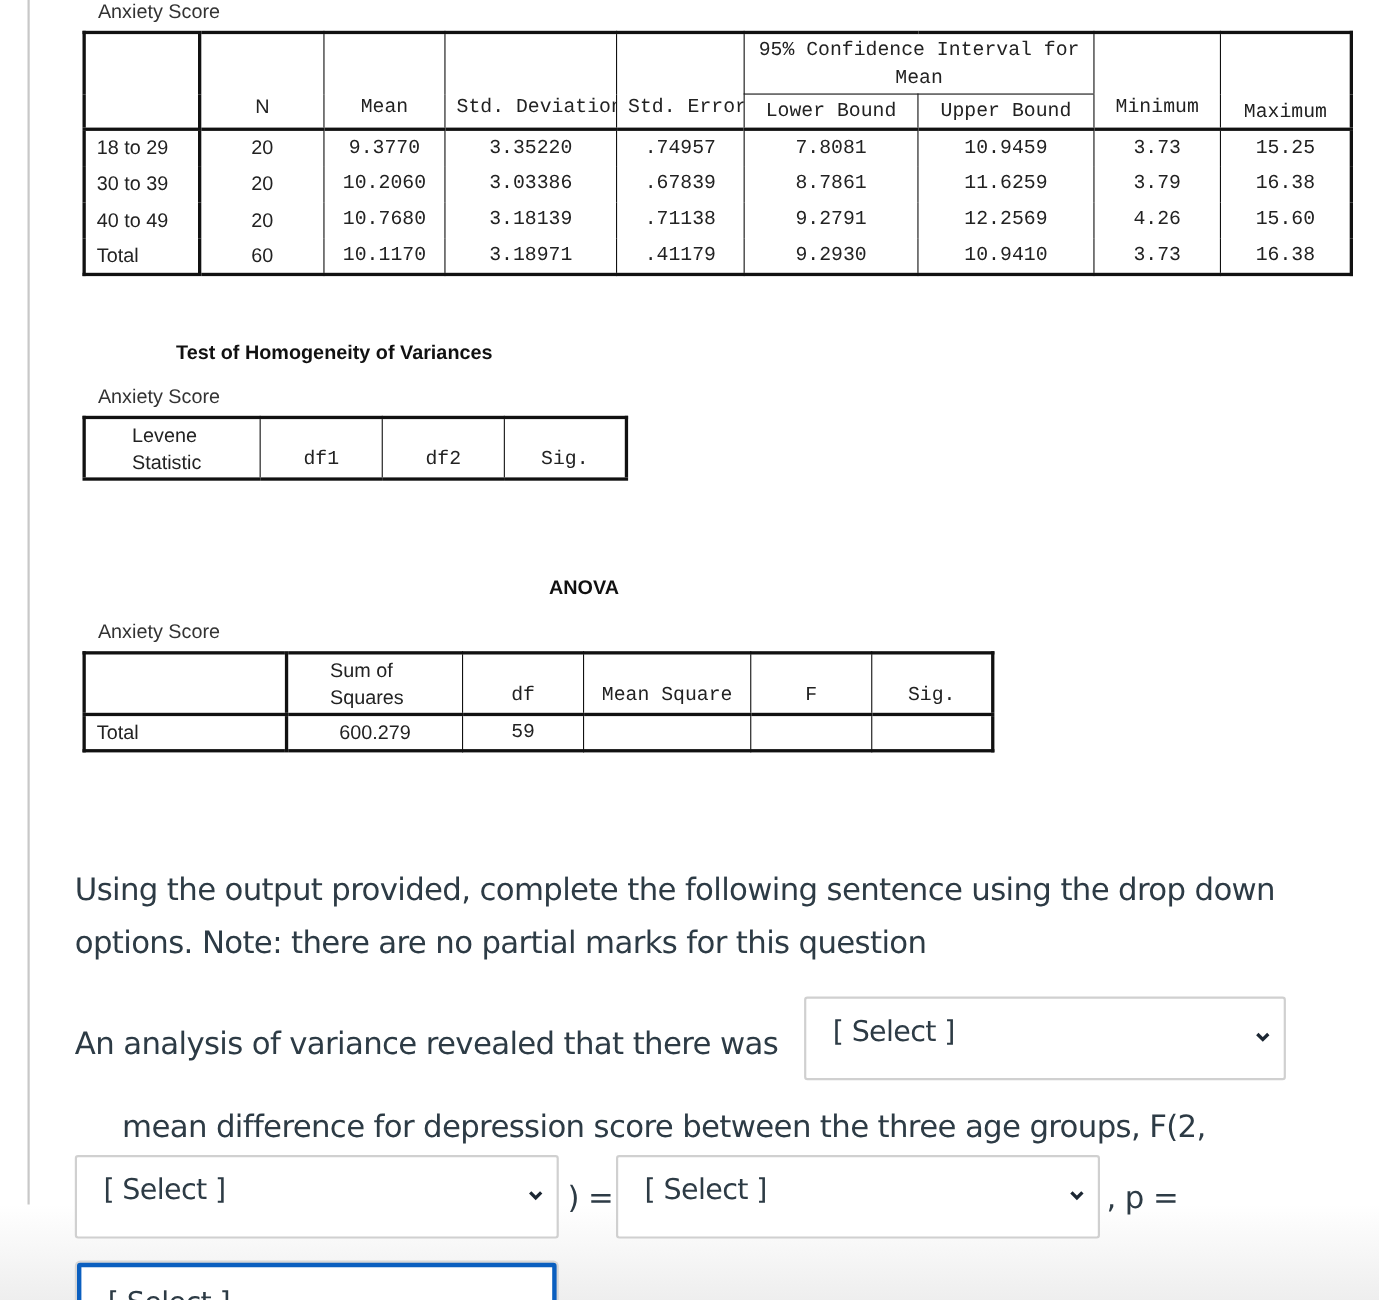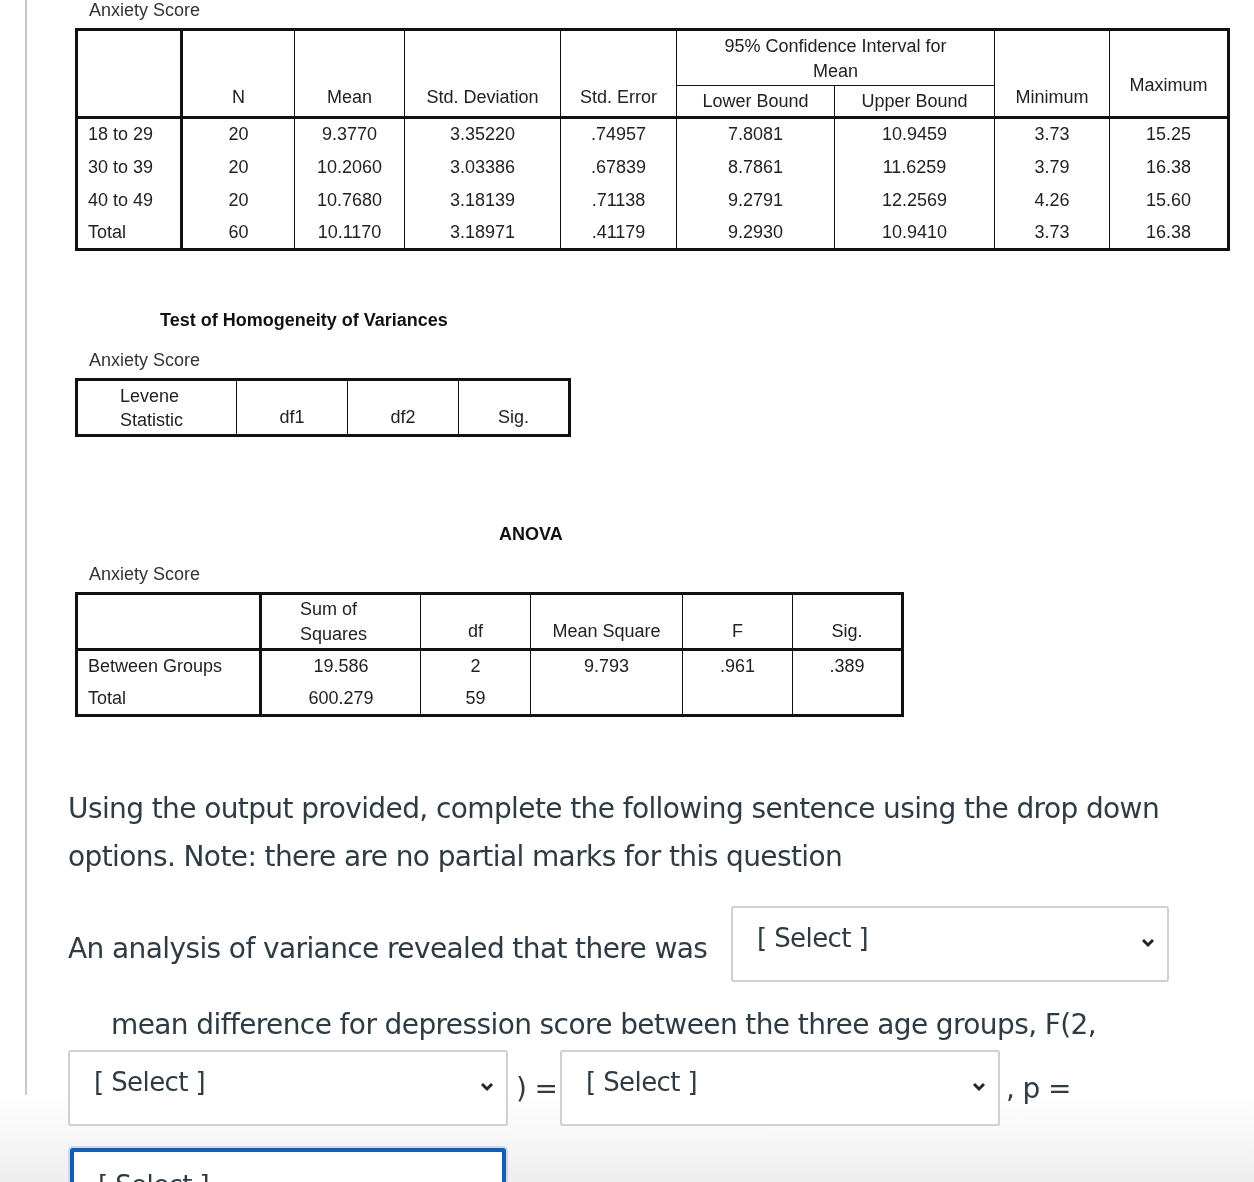--- a/index.html
+++ b/index.html
@@ -11,21 +11,21 @@
   .left-rule { position:absolute; left:25px; top:0; width:2px; height:1182px; background:#c8c8c8; }
   .bottom-fade { position:absolute; left:0; top:1095px; width:1254px; height:87px;
     background:linear-gradient(#ffffff, #eeeeee); }
   .caption { position:absolute; font-size:18px; color:#333; }
   .title { position:absolute; font-weight:bold; font-size:18px; color:#111; }
   table.sp { border-collapse:collapse; border:3px solid #111; position:absolute; table-layout:fixed; }
   table.sp td { padding:0 10px; font-size:18px; color:#222; white-space:nowrap; overflow:hidden; }
   table.sp td.r { text-align:center; }
   table.sp td.c { text-align:center; }
   table.sp td.l { text-align:left; }
-  .vb { border-left:1px solid #111; }
+  .vb { border-left:1px solid #111;font-family:Liberation Mono, monospace; }
   .vbb { border-left:3px solid #111; }
   .hb td { border-bottom:3px solid #111; }
 
   
   .q { position:absolute; font-family:"DejaVu Sans", sans-serif; color:#2d3b45; font-size:28px; letter-spacing:-0.6px; }
   .sel {
     position:absolute; box-sizing:border-box; background:#fff;
     border:2px solid #d0d0d0; border-radius:3px;
     font-family:"DejaVu Sans", sans-serif; color:#2d3b45; font-size:26px;
   }
@@ -58,21 +58,21 @@
     <td rowspan="2"></td>
     <td rowspan="2" class="vbb c" style="vertical-align:bottom;padding-bottom:8px">N</td>
     <td rowspan="2" class="vb c" style="vertical-align:bottom;padding-bottom:8px">Mean</td>
     <td rowspan="2" class="vb c" style="vertical-align:bottom;padding-bottom:8px">Std. Deviation</td>
     <td rowspan="2" class="vb c" style="vertical-align:bottom;padding-bottom:8px">Std. Error</td>
     <td colspan="2" class="vb c" style="border-bottom:1px solid #111; line-height:25px; padding-top:2px">
       <div>95% Confidence Interval for</div>
       <div>Mean</div>
     </td>
     <td rowspan="2" class="vb c" style="vertical-align:bottom;padding-bottom:8px">Minimum</td>
-    <td rowspan="2" class="vb c" style="vertical-align:bottom;padding-bottom:20px">Maximum</td>
+    <td rowspan="2" class="vb c" style="vertical-align:bottom;padding-bottom:4px">Maximum</td>
   </tr>
   <tr class="hb" style="height:32px">
     <td class="vb c">Lower Bound</td>
     <td class="vb c">Upper Bound</td>
   </tr>
 
   <tr style="height:33px">
     <td class="l" style="border-top:3px solid #111">18 to 29</td>
     <td class="vbb r" style="border-top:3px solid #111">20</td>
     <td class="vb r" style="border-top:3px solid #111">9.3770</td>
@@ -160,28 +160,20 @@
     <td class="vbb" style="border-bottom:3px solid #111; line-height:25px; padding-left:38px">
       <div>Sum of</div>
       <div>Squares</div>
     </td>
     <td class="vb c" style="border-bottom:3px solid #111; vertical-align:bottom; padding-bottom:6px">df</td>
     <td class="vb c" style="border-bottom:3px solid #111; vertical-align:bottom; padding-bottom:6px">Mean Square</td>
     <td class="vb c" style="border-bottom:3px solid #111; vertical-align:bottom; padding-bottom:6px">F</td>
     <td class="vb c" style="border-bottom:3px solid #111; vertical-align:bottom; padding-bottom:6px">Sig.</td>
   </tr>
   <tr style="height:33px">
-    <td class="l">Between Groups</td>
-    <td class="vbb r">19.586</td>
-    <td class="vb r">2</td>
-    <td class="vb r">9.793</td>
-    <td class="vb r">.961</td>
-    <td class="vb r">.389</td>
-  </tr>
-  <tr style="height:33px">
     <td class="l">Total</td>
     <td class="vbb r">600.279</td>
     <td class="vb r">59</td>
     <td class="vb r"></td>
     <td class="vb r"></td>
     <td class="vb r"></td>
   </tr>
 </tbody>
   </table>
 

